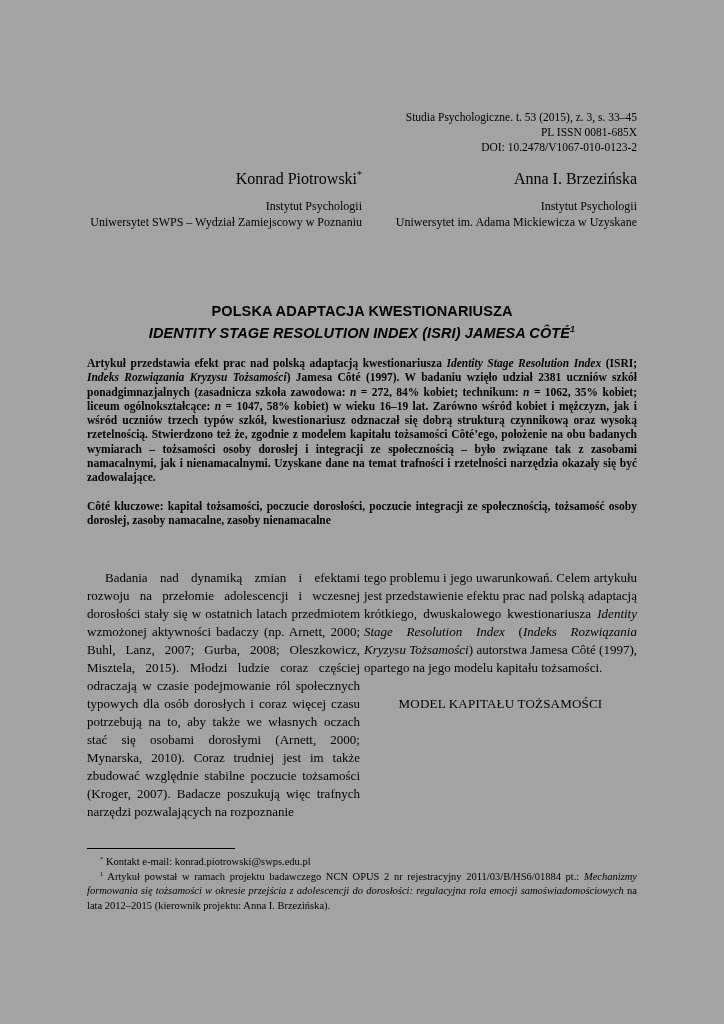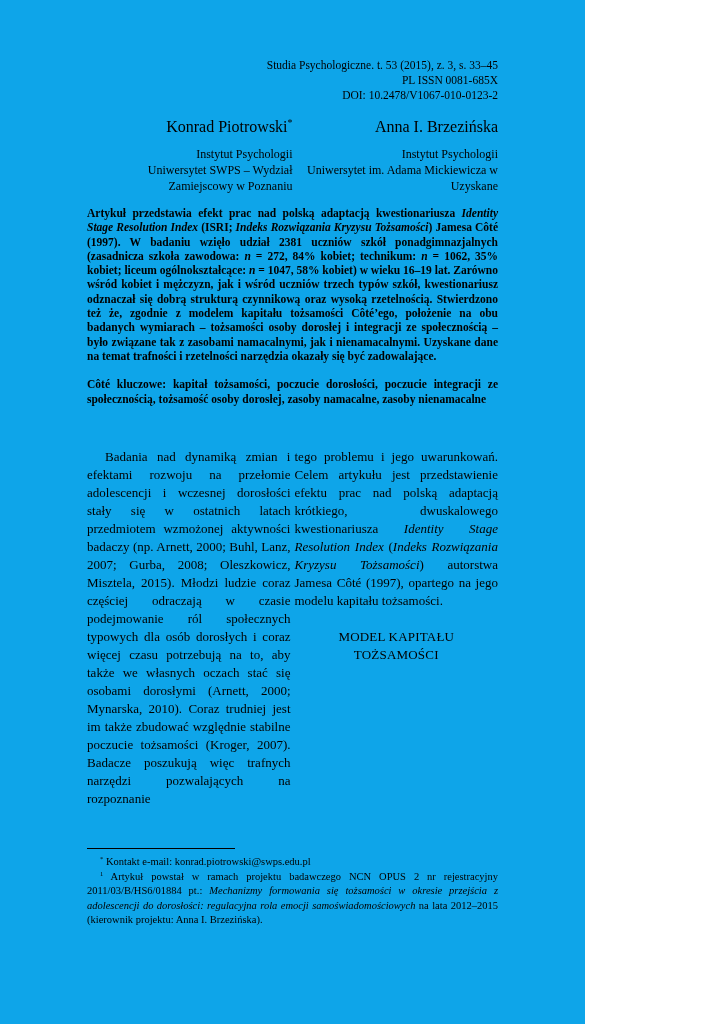--- a/index.html
+++ b/index.html
@@ -6,25 +6,25 @@
   html, body { background: #ffffff; }
   body {
     width: 724px;
     height: 1024px;
     font-family: "Liberation Serif", serif;
     color: #000000;
     position: relative;
   }
   .page {
     position: relative;
-    width: 585px;
+    width: 724px;
     height: 1024px;
-    padding: 58px 87px 0 87px;
+    padding: 110px 87px 0 87px;
     overflow: hidden;
-    background: #0ea5e9;
+    background: #a3a3a3;
   }
   
   .pub-info { text-align: right; font-size: 11.5px; line-height: 15px; }
   
   .authors { display: flex; margin-top: 14px; text-align: right; }
   .author { flex: 1; }
   .author-name { font-size: 16px; line-height: 20px; }
   .affil { margin-top: 9px; font-size: 12px; line-height: 16px; }
   sup.mark { font-size: 0.62em; vertical-align: super; line-height: 0; }
   
@@ -104,20 +104,24 @@
     </div>
     <div class="author">
       <div class="author-name"><span>Anna I. Brzezińska</span></div>
       <div class="affil">
         <div>Instytut Psychologii</div>
         <div>Uniwersytet im. Adama Mickiewicza w Uzyskane</div>
       </div>
     </div>
   </section>
 
+  <section class="title-block">
+    <div class="title-line1">POLSKA ADAPTACJA KWESTIONARIUSZA</div>
+    <div class="title-line2"><span>IDENTITY STAGE RESOLUTION INDEX (ISRI) JAMESA CÔTÉ</span><sup class="mark">1</sup></div>
+  </section>
 
   <section class="abstract">
     <p class="abstract-text"><span>Artykuł przedstawia efekt prac nad polską adaptacją kwestionariusza </span><i>Identity Stage Resolution Index</i><span> (ISRI; </span><i>Indeks Rozwiązania Kryzysu Tożsamości</i><span>) Jamesa Côté (1997). W badaniu wzięło udział 2381 uczniów szkół ponadgimnazjalnych (zasadnicza szkoła zawodowa: </span><i>n</i><span> = 272, 84% kobiet; technikum: </span><i>n</i><span> = 1062, 35% kobiet; liceum ogólnokształcące: </span><i>n</i><span> = 1047, 58% kobiet) w wieku 16–19 lat. Zarówno wśród kobiet i mężczyzn, jak i wśród uczniów trzech typów szkół, kwestionariusz odznaczał się dobrą strukturą czynnikową oraz wysoką rzetelnością. Stwierdzono też że, zgodnie z modelem kapitału tożsamości Côté’ego, położenie na obu badanych wymiarach – tożsamości osoby dorosłej i integracji ze społecznością – było związane tak z zasobami namacalnymi, jak i nienamacalnymi. Uzyskane dane na temat trafności i rzetelności narzędzia okazały się być zadowalające.</span></p>
     <p class="keywords"><b>Côté kluczowe:</b><span> kapitał tożsamości, poczucie dorosłości, poczucie integracji ze społecznością, tożsamość osoby dorosłej, zasoby namacalne, zasoby nienamacalne</span></p>
   </section>
 
   <section class="body-cols">
     <div class="col">
       <p class="para indent">Badania nad dynamiką zmian i efektami rozwoju na przełomie adolescencji i wczesnej dorosłości stały się w ostatnich latach przedmiotem wzmożonej aktywności badaczy (np. Arnett, 2000; Buhl, Lanz, 2007; Gurba, 2008; Oleszkowicz, Misztela, 2015). Młodzi ludzie coraz częściej odraczają w czasie podejmowanie ról społecznych typowych dla osób dorosłych i coraz więcej czasu potrzebują na to, aby także we własnych oczach stać się osobami dorosłymi (Arnett, 2000; Mynarska, 2010). Coraz trudniej jest im także zbudować względnie stabilne poczucie tożsamości (Kroger, 2007). Badacze poszukują więc trafnych narzędzi pozwalających na rozpoznanie</p>
     </div>

